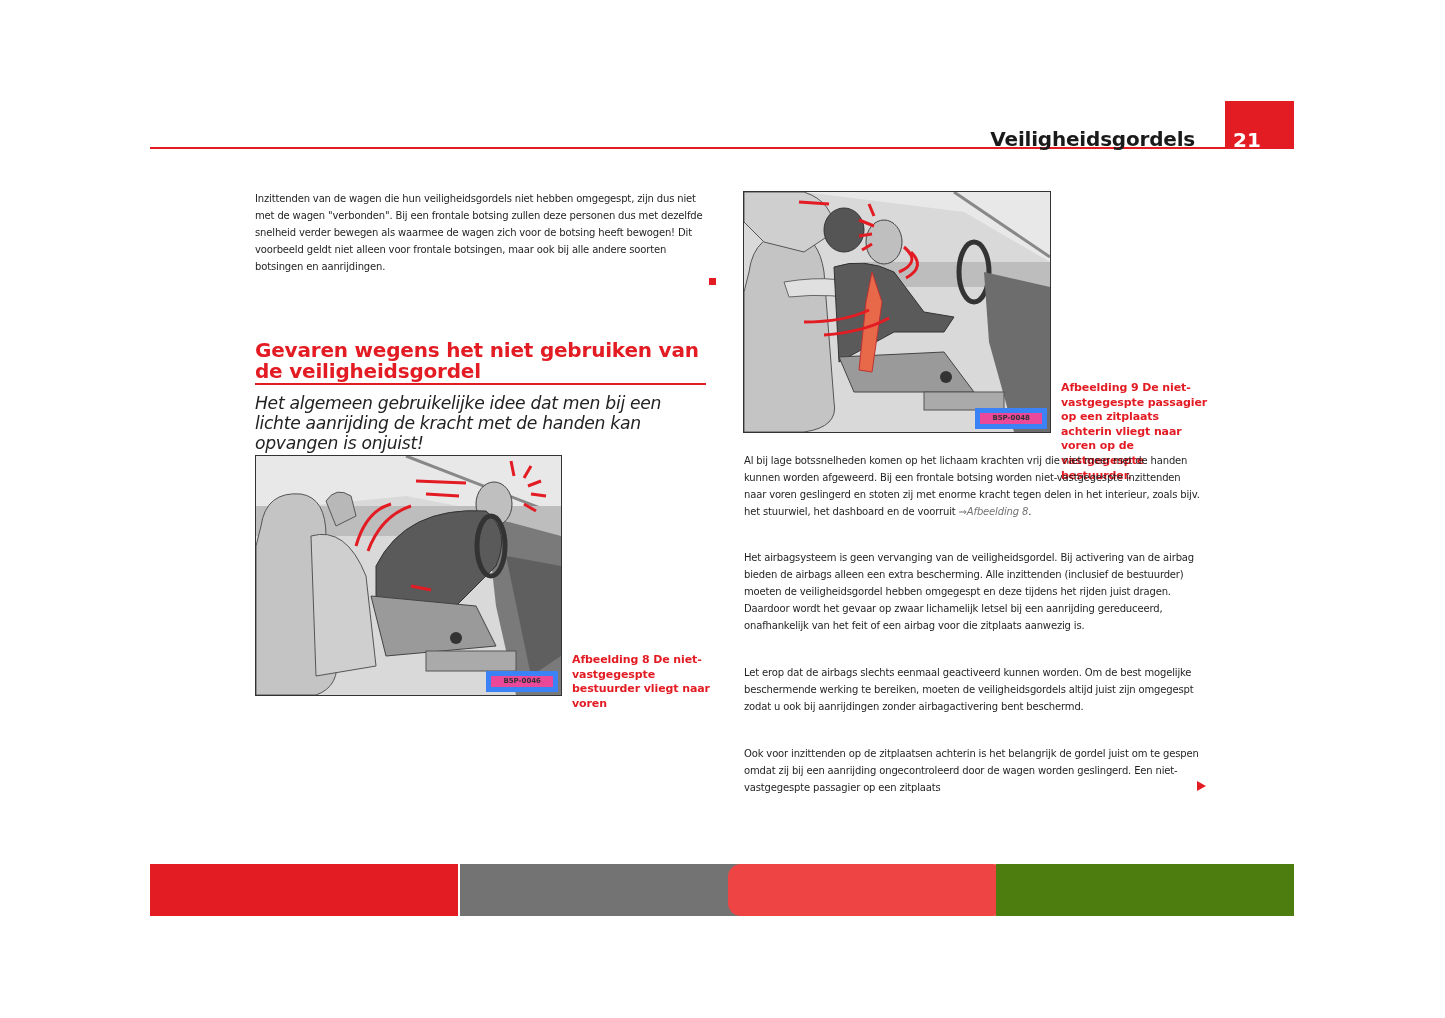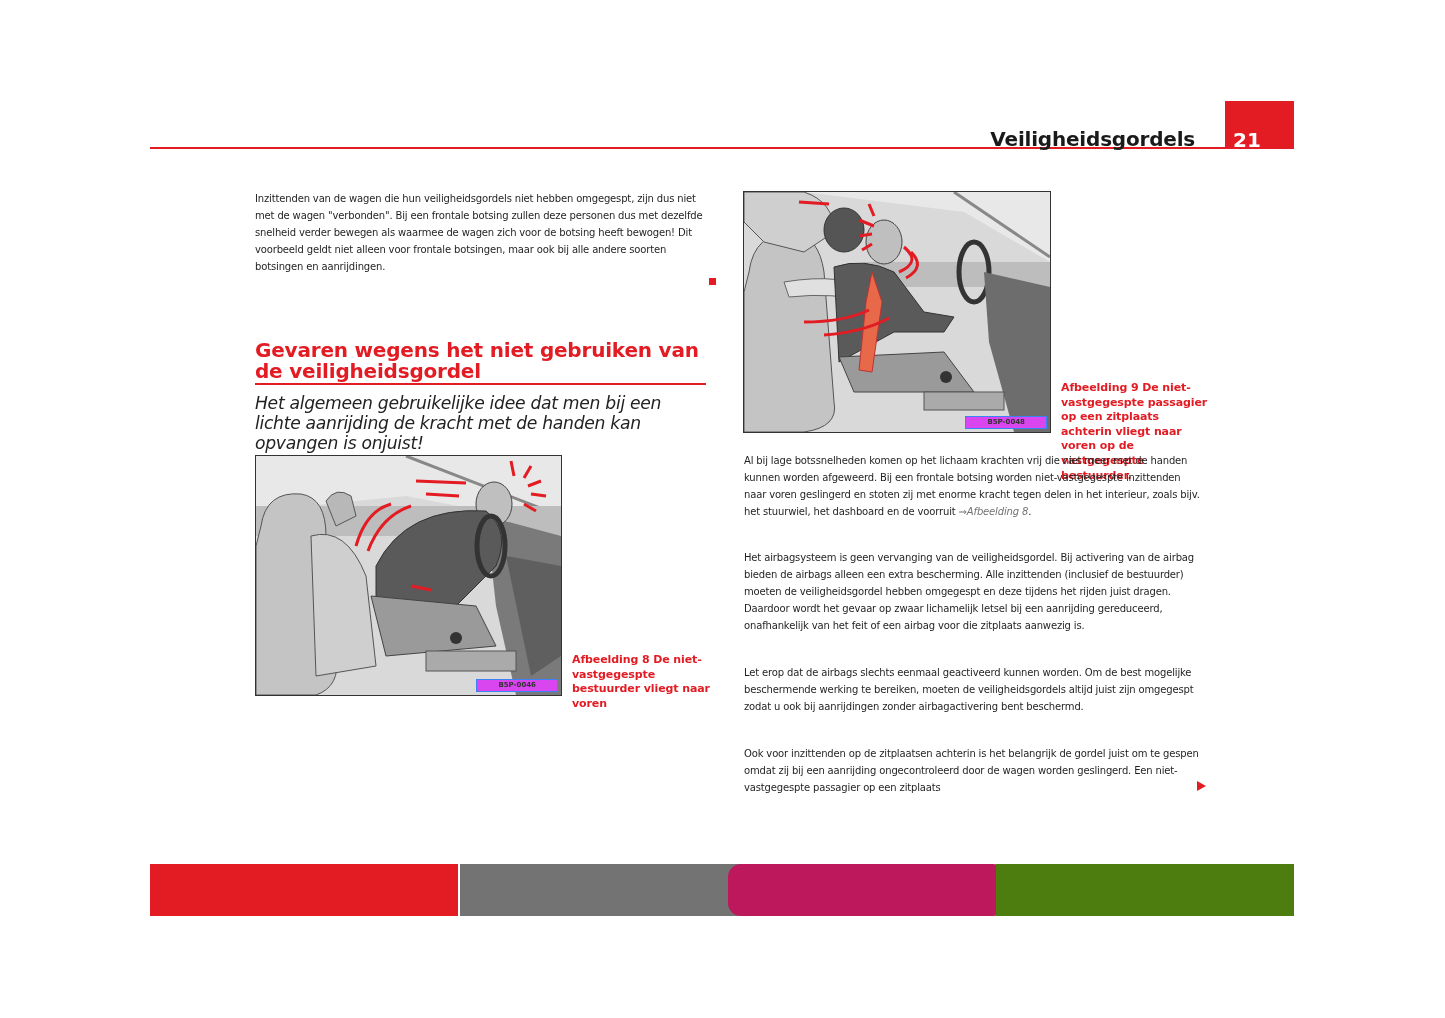--- a/index.html
+++ b/index.html
@@ -19,41 +19,41 @@
   .p1 { left: 255px; top: 190px; width: 455px; }
   .end-square { left: 709px; top: 278px; width: 7px; height: 7px; background: #e31b23; }
 
   .section-title { left: 255px; top: 340px; width: 450px; font-size: 20px; line-height: 21px; font-weight: bold; color: #e31b23; letter-spacing: -0.2px; }
   .section-rule { left: 255px; top: 383px; width: 451px; height: 2px; background: #e31b23; }
   .lead { left: 255px; top: 393px; width: 455px; font-size: 17.2px; line-height: 20px; font-style: italic; color: #222; letter-spacing: -0.3px; }
 
   .figure { border: 1px solid #333; background: #cfcfcf; overflow: hidden; }
   .fig8 { left: 255px; top: 455px; width: 305px; height: 239px; }
   .fig9 { left: 743px; top: 191px; width: 306px; height: 240px; }
-  .fig-code { position: absolute; right: 3px; bottom: 3px; background: #d946ef; border: 1px solid #3b82f6; font-size: 7px; font-weight: bold; padding: 0 21px; color: #333; line-height: 11px; }
+  .fig-code { position: absolute; right: 3px; bottom: 3px; background: #ec4899; border: 5px solid #3b82f6; font-size: 7px; font-weight: bold; padding: 0 12px; color: #333; line-height: 11px; }
 
   .caption { font-size: 11px; line-height: 14.6px; font-weight: bold; color: #e31b23; letter-spacing: -0.1px; }
   .cap8 { left: 572px; top: 653px; width: 150px; }
   .cap9 { left: 1061px; top: 381px; width: 150px; }
 
   .col2 { left: 744px; width: 460px; }
   .p2 { top: 452px; }
   .p3 { top: 549px; }
   .p4 { top: 664px; }
   .p5 { top: 745px; }
   .xref { color: #737373; font-style: italic; }
   .next-arrow { left: 1197px; top: 781px; width: 0; height: 0; border-top: 5px solid transparent; border-bottom: 5px solid transparent; border-left: 9px solid #e31b23; }
 
   
   .tab { top: 864px; height: 52px; color: #fff; font-weight: bold; font-size: 12.6px; }
   .tab span { position: absolute; top: 5px; margin-top: 46px; }
   .tab1 { left: 150px; width: 308px; background: #e31b23; }
   .tab1 span { left: 50px; }
   .tab2 { left: 460px; width: 318px; background: #737373; }
-  .tab3 { left: 728px; width: 278px; background: #be185d; border-radius: 13px; }
+  .tab3 { left: 728px; width: 278px; background: #ef4444; border-radius: 13px; }
   .tab4 { left: 996px; width: 298px; background: #4d7c0f; }
   .tab2 span, .tab3 span, .tab4 span { left: 8px; }
 </style>
 </head>
 <body>
 
 <div class="abs hdr-line"></div>
 <div class="abs hdr-title">Veiligheidsgordels</div>
 <div class="abs hdr-page">
   <span>21</span>

